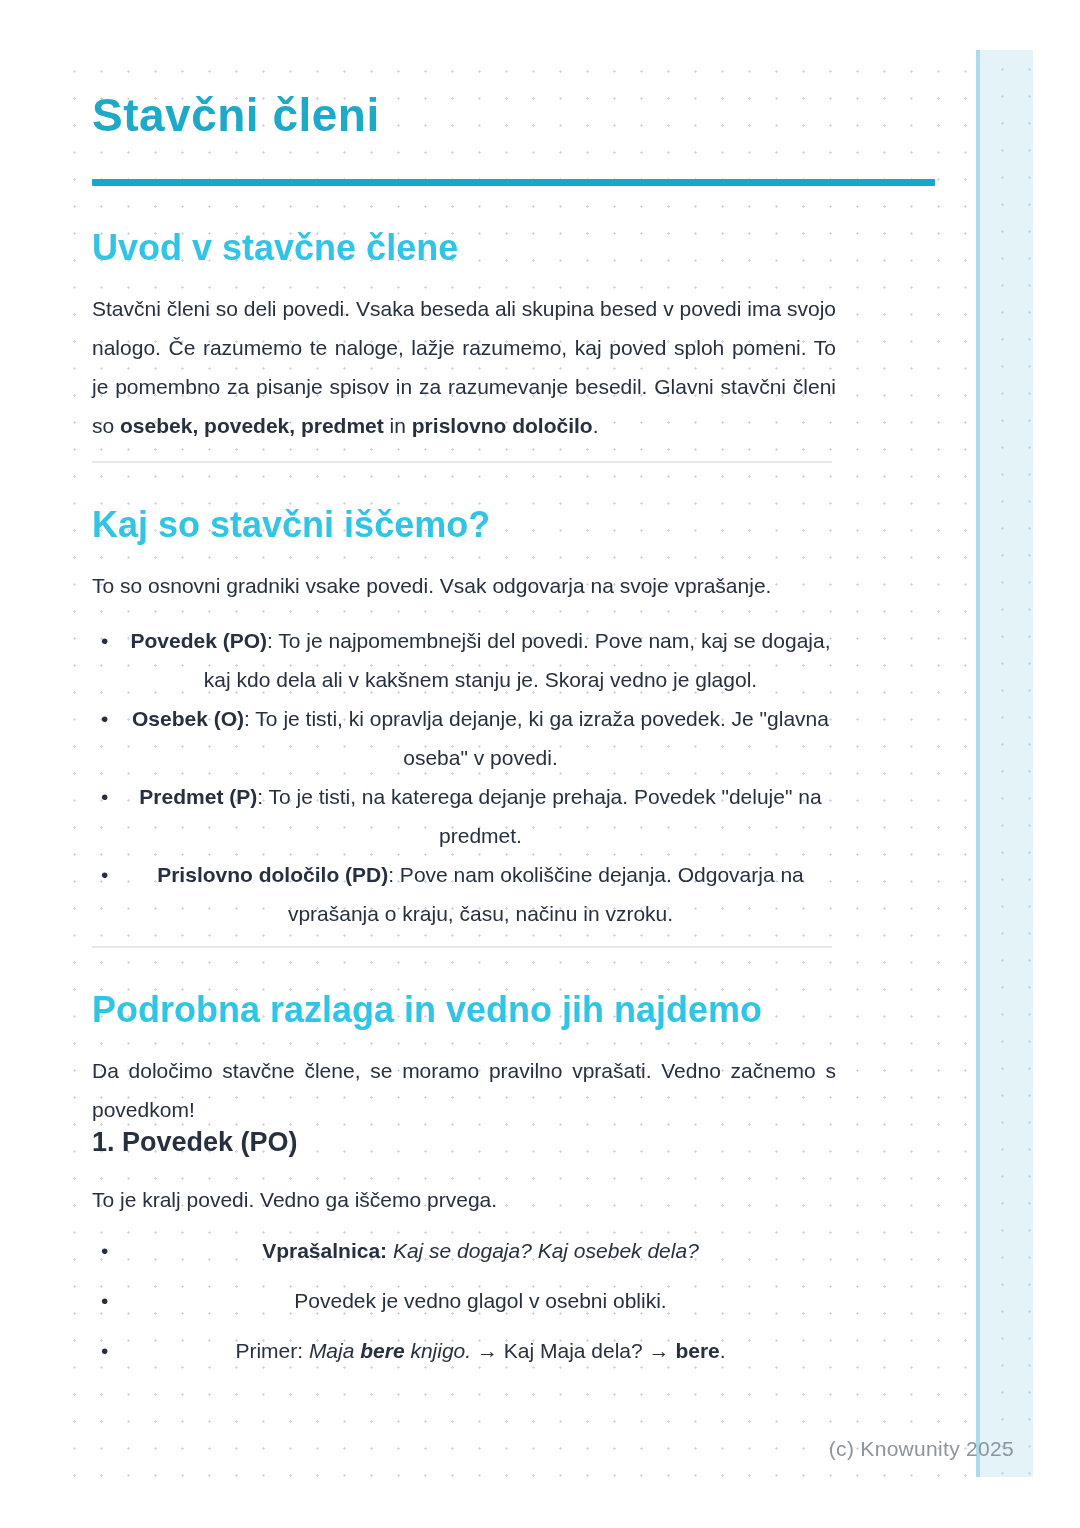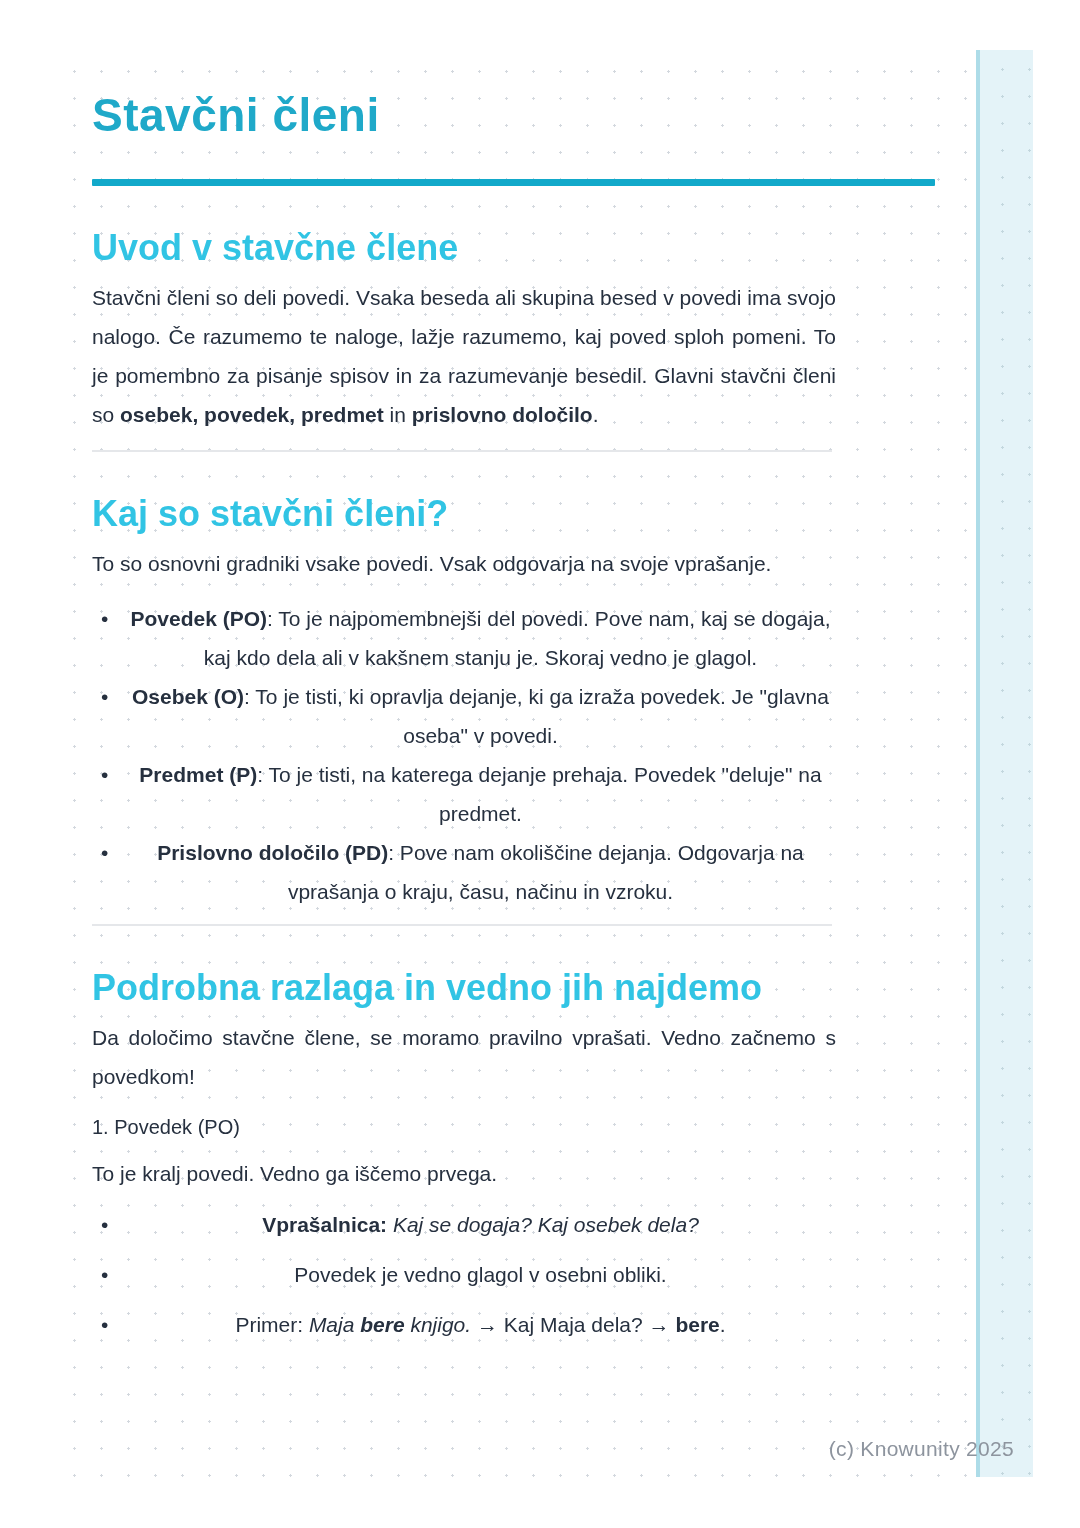--- a/index.html
+++ b/index.html
@@ -21,29 +21,29 @@
   .content {
     position:absolute; left:92px; top:0; width:744px;
     color:#26303f; font-size:21px; line-height:39px;
   }
   h1 {
     margin:88px 0 0; font-size:46px; line-height:55px; letter-spacing:0.5px;
     color:#1fa9c9; font-weight:bold;
   }
   .rule { margin-top:36px; width:843px; height:7px; background:#12a9ca; border-radius:1px; }
   h2 { margin:46px 0 0; font-size:36px; line-height:32px; color:#31c4e4; font-weight:bold; }
-  .content p { margin:14px 0 0; text-align:justify; }
+  .content p { margin:25px 0 0; text-align:justify; }
   .divider { margin-top:16px; width:740px; height:2px; background:#e5e7ea; }
   .divider.d2 { margin-top:13px; }
   ul { margin:16px 0 0; padding:0; list-style:none; }
   li { position:relative; padding-left:33px;text-align:center; }
   li::before { content:"\2022"; position:absolute; left:9px; top:0; color:#26303f; }
   ul.spaced { margin-top:12px; }
   ul.spaced li { margin-bottom:11px; }
-  h3 { margin:18px 0 0; font-size:20px; line-height:26px; color:#26303f; font-weight:normal; }
+  h3 { margin:0 0 0; font-size:27px; line-height:26px; color:#26303f; font-weight:bold; }
   .p-single { text-align:left !important; }
   b { font-weight:bold; }
   i { font-style:italic; }
   .bi { font-weight:bold; font-style:italic; }
   .footer {
     position:absolute; top:1437px; right:66px; z-index:3;
     font-size:21px; color:#8d949e; letter-spacing:0.3px;
   }
   .z { position:relative; z-index:2; }
 </style>
@@ -57,21 +57,21 @@
   <div class="content z">
 
     <h1>Stavčni členi</h1>
     <div class="rule"></div>
 
     <h2>Uvod v stavčne člene</h2>
     <p><span>Stavčni členi so deli povedi. Vsaka beseda ali skupina besed v povedi ima svojo nalogo. Če razumemo te naloge, lažje razumemo, kaj poved sploh pomeni. To je pomembno za pisanje spisov in za razumevanje besedil. Glavni stavčni členi so </span><b>osebek, povedek, predmet</b><span> in </span><b>prislovno določilo</b><span>.</span></p>
 
     <div class="divider"></div>
 
-    <h2>Kaj so stavčni členi?</h2>
+    <h2>Kaj so stavčni iščemo?</h2>
     <p>To so osnovni gradniki vsake povedi. Vsak odgovarja na svoje vprašanje.</p>
 
     <ul>
       <li><b>Povedek (PO)</b><span>: To je najpomembnejši del povedi. Pove nam, kaj se dogaja, kaj kdo dela ali v kakšnem stanju je. Skoraj vedno je glagol.</span></li>
       <li><b>Osebek (O)</b><span>: To je tisti, ki opravlja dejanje, ki ga izraža povedek. Je "glavna oseba" v povedi.</span></li>
       <li><b>Predmet (P)</b><span>: To je tisti, na katerega dejanje prehaja. Povedek "deluje" na predmet.</span></li>
       <li><b>Prislovno določilo (PD)</b><span>: Pove nam okoliščine dejanja. Odgovarja na vprašanja o kraju, času, načinu in vzroku.</span></li>
     </ul>
 
     <div class="divider d2"></div>

